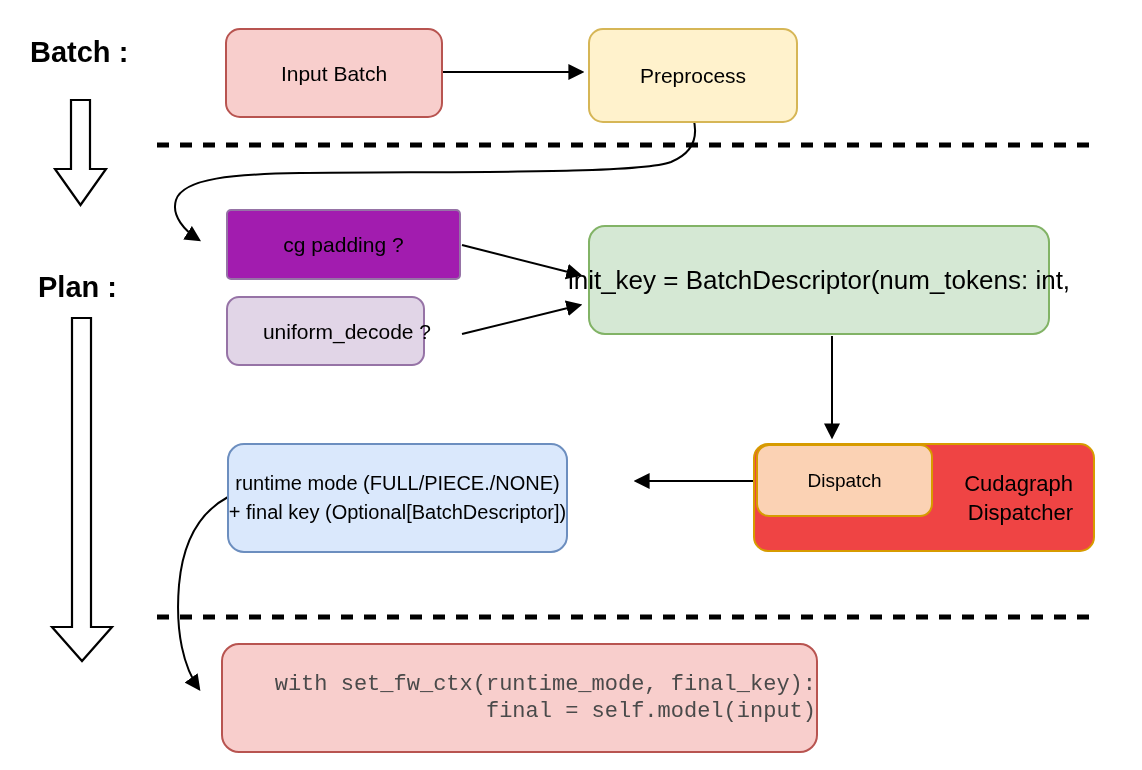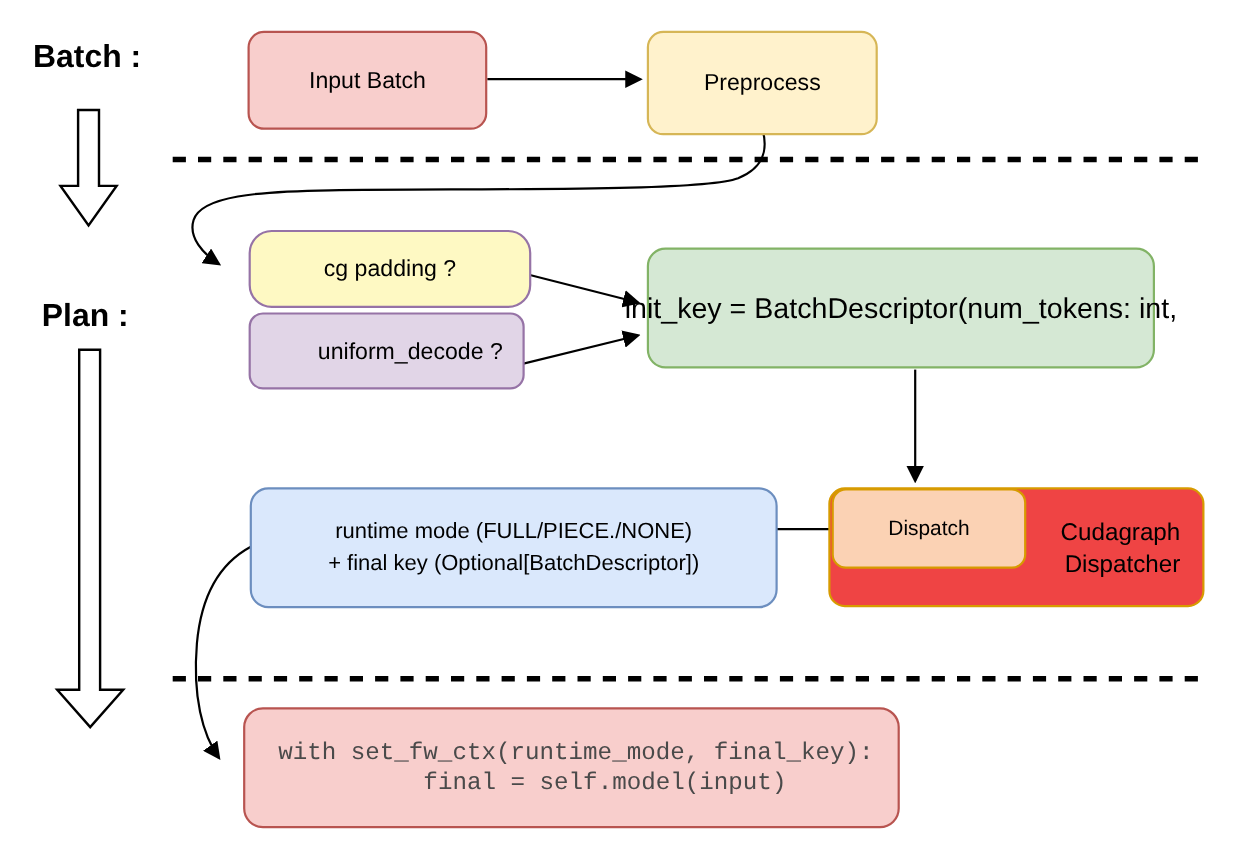--- a/index.html
+++ b/index.html
@@ -23,29 +23,29 @@
     display:flex;flex-direction:column;
     align-items:center;justify-content:center;
     text-align:right;
     color:#000;
     font-size:21px;
     line-height:29px;
   }
   .node .ln{white-space:pre;}
   #node-input-batch{left:225px;top:28px;width:218px;height:90px;background:#f8cecc;border-color:#b85450;}
   #node-preprocess{left:588px;top:28px;width:210px;height:95px;background:#fff2cc;border-color:#d6b656;}
-  #node-cg-padding{left:226px;top:209px;width:257px;height:71px;background:#fef9c3;border-color:#9673a6;border-radius:21px;}
-  #node-uniform-decode{left:226px;top:284px;width:251px;height:70px;background:#e1d5e7;border-color:#9673a6;border-radius:13px;padding-left:43px;}
+  #node-cg-padding{left:226px;top:209px;width:235px;height:71px;background:#a21caf;border-color:#9673a6;border-radius:5px;}
+  #node-uniform-decode{left:226px;top:296px;width:199px;height:70px;background:#e1d5e7;border-color:#9673a6;border-radius:13px;padding-left:43px;}
   #node-init-key{left:588px;top:225px;width:462px;height:110px;background:#d5e8d4;border-color:#82b366;font-size:26px;border-radius:17px;}
-  #node-runtime-mode{left:227px;top:443px;width:480px;height:110px;background:#dae8fc;border-color:#6c8ebf;font-size:20px;border-radius:17px;}
+  #node-runtime-mode{left:227px;top:443px;width:341px;height:110px;background:#dae8fc;border-color:#6c8ebf;font-size:20px;border-radius:17px;}
   #node-cudagraph{left:753px;top:443px;width:342px;height:109px;background:#ef4444;border-color:#d79b00;font-size:22px;border-radius:15px;
     align-items:flex-end;padding-right:20px;}
   #node-dispatch{left:756px;top:444px;width:177px;height:73px;background:#fbd2b4;border-color:#d79b00;font-size:19px;border-radius:13px;}
   #node-execute-code{left:221px;top:643px;width:597px;height:110px;background:#f8cecc;border-color:#b85450;border-radius:18px;
-    align-items:center;padding-left:8px;
+    align-items:flex-end;padding-left:8px;
     font-family:"Liberation Mono", monospace;font-size:22px;line-height:27px;color:#4a4a4a;
     text-align:left;}
   #lbl-input{left:30px;top:36px;}
   #lbl-plan{left:38px;top:232px;margin-top:39px;}
   #lbl-execute{left:20px;top:672px;}
   svg.layer{position:absolute;left:0;top:0;}
 </style>
 </head>
 <body>
 

